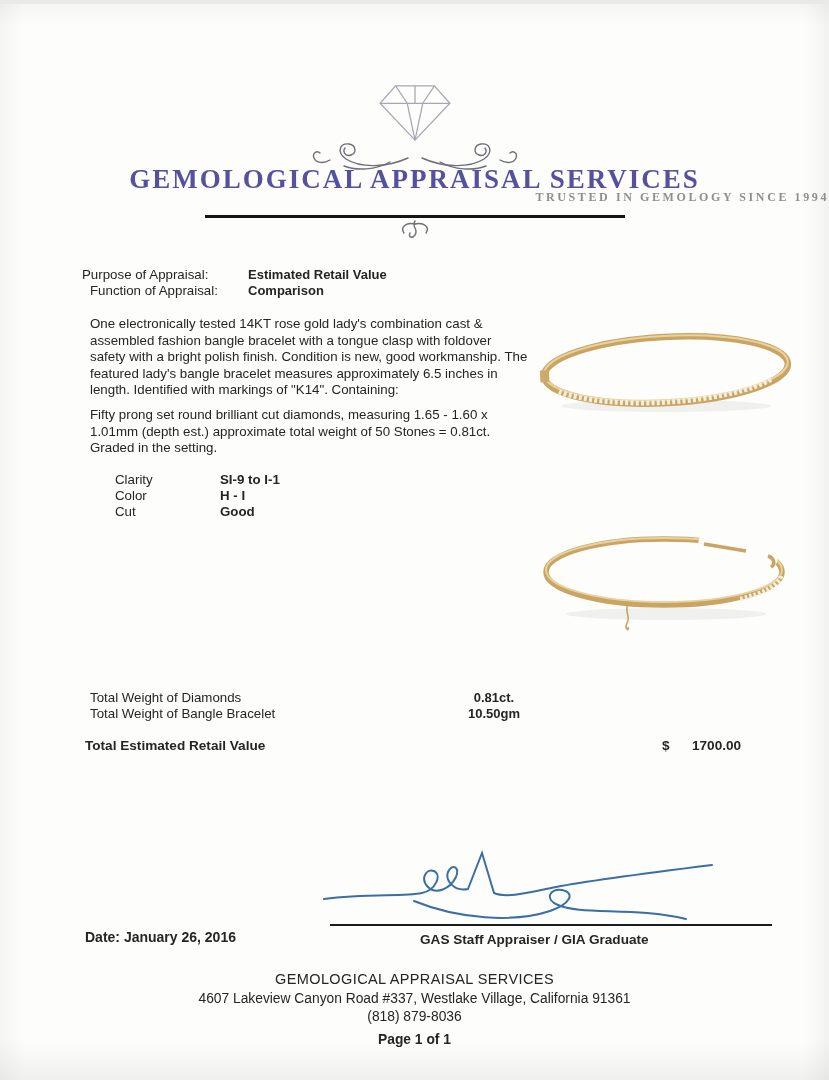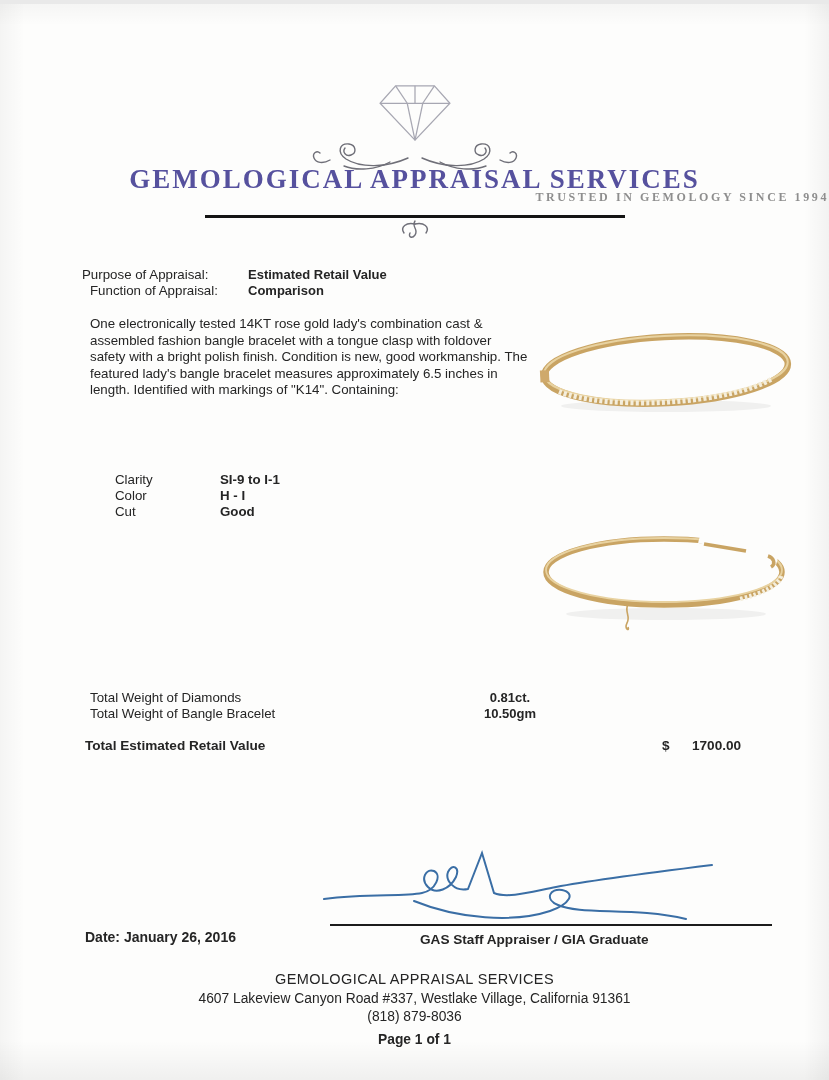--- a/index.html
+++ b/index.html
@@ -61,21 +61,21 @@
   .grade-value{left:220px;font-size:13.3px;font-weight:bold;}
   .g0{top:468px;} .g1{top:484px;} .g2{top:500px;}
 
   
   .photo1{top:318px;left:532px;}
   .photo2{top:518px;left:532px;}
 
   
   .t-lbl1{top:686px;left:90px;}
   .t-lbl2{top:702px;left:90px;}
-  .t-val{left:452px;width:116px;text-align:center;}
+  .t-val{left:436px;width:116px;text-align:center;}
   .t-val1{top:686px;}
   .t-val2{top:702px;}
   .retail-label{top:734px;left:85px;font-size:13.6px;font-weight:bold;}
   .retail-currency{top:734px;left:662px;font-size:13.6px;font-weight:bold;}
   .retail-amount{top:734px;left:692px;font-size:13.6px;font-weight:bold;}
 
   
   .signature{top:843px;left:318px;}
   .sig-line{top:920px;left:330px;width:442px;height:2px;background:#1c1c1c;}
   .date-text{top:925px;left:85px;font-size:14px;font-weight:bold;}
@@ -140,20 +140,21 @@
       </g>
     </svg>
   </div>
 
   <div class="abs lbl purpose-label">Purpose of Appraisal:</div>
   <div class="abs val purpose-value">Estimated Retail Value</div>
   <div class="abs lbl function-label">Function of Appraisal:</div>
   <div class="abs val function-value">Comparison</div>
 
   <div class="abs para para1">One electronically tested 14KT rose gold lady's combination cast &amp; assembled fashion bangle bracelet with a tongue clasp with foldover safety with a bright polish finish. Condition is new, good workmanship. The featured lady's bangle bracelet measures approximately 6.5 inches in length. Identified with markings of "K14".  Containing:</div>
+  <div class="abs para para2">Fifty prong set round brilliant cut diamonds, measuring 1.65 - 1.60 x 1.01mm (depth est.) approximate total weight of 50 Stones = 0.81ct. Graded in the setting.</div>
 
   <div class="abs grade-label g0">Clarity</div>
   <div class="abs grade-value g0">SI-9 to I-1</div>
   <div class="abs grade-label g1">Color</div>
   <div class="abs grade-value g1">H - I</div>
   <div class="abs grade-label g2">Cut</div>
   <div class="abs grade-value g2">Good</div>
 
   <div class="abs photo1">
     <svg width="268" height="96" viewBox="0 0 268 96">

